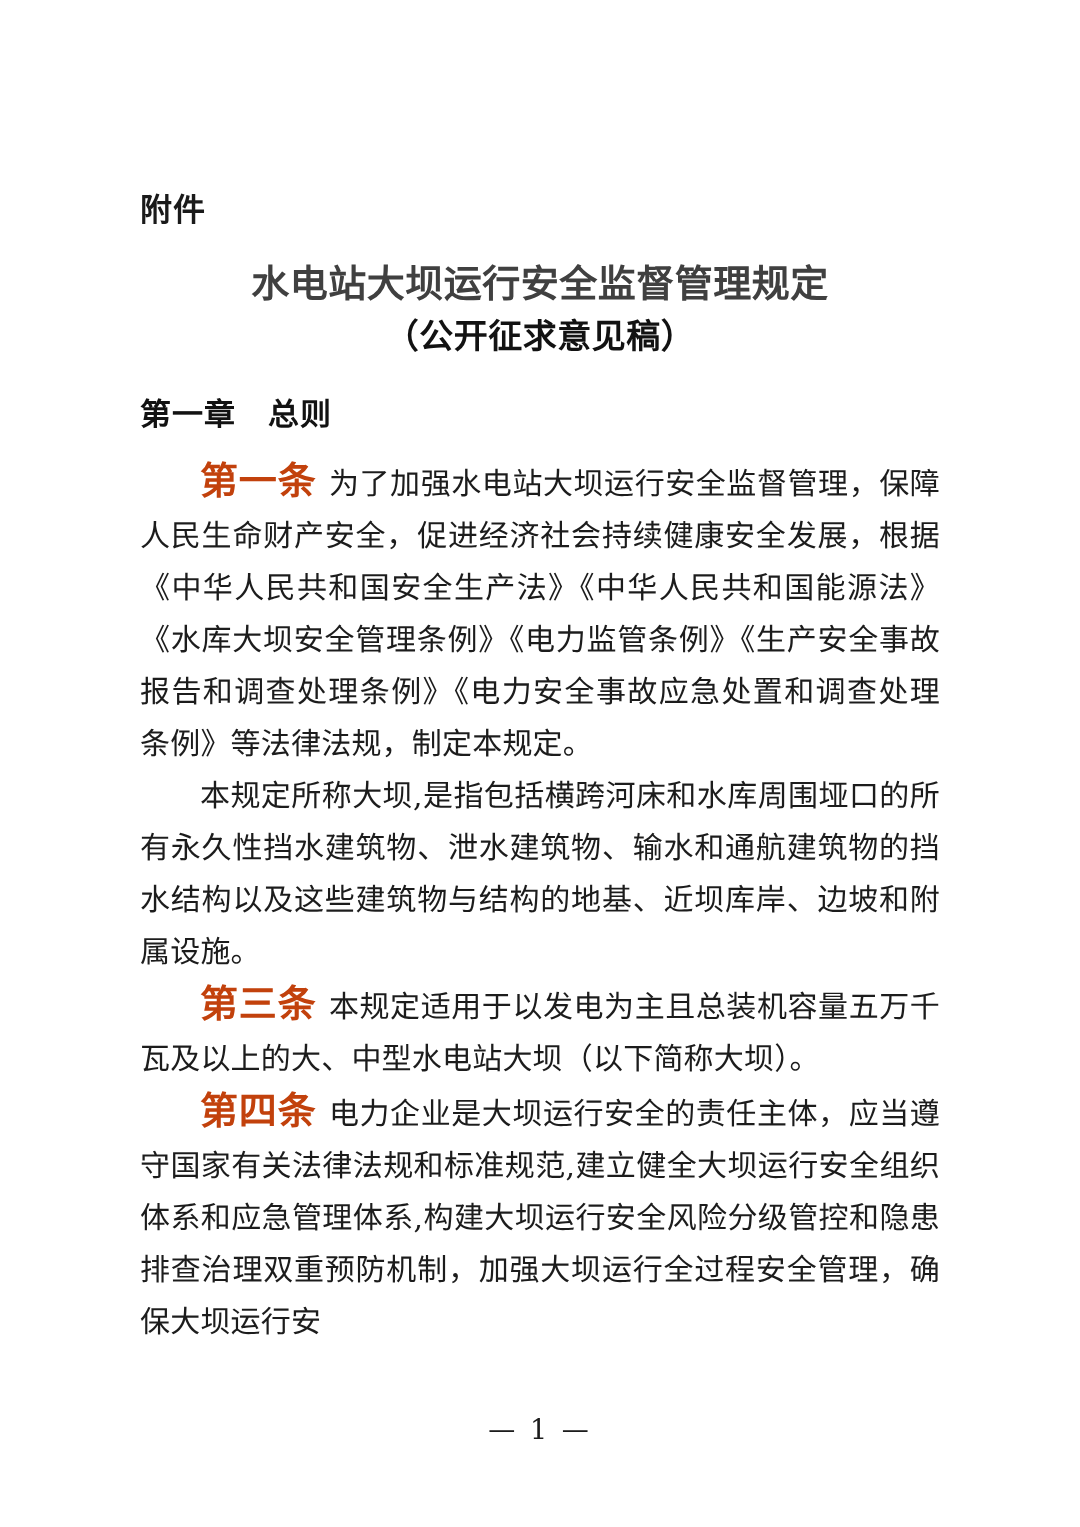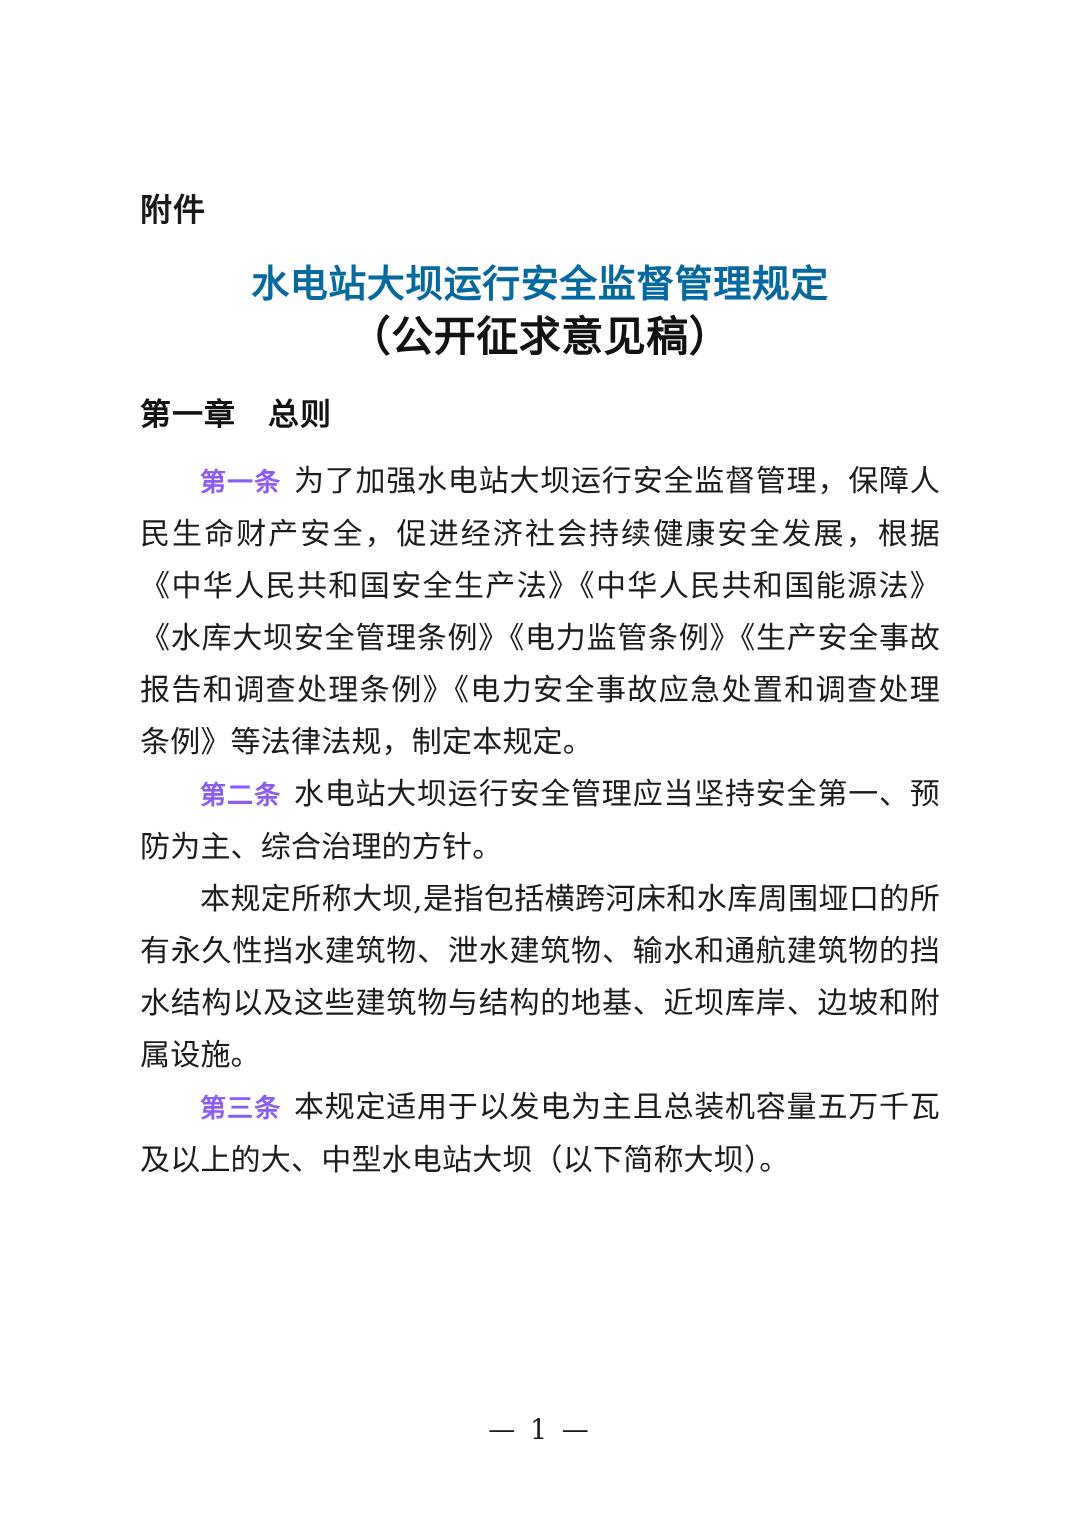--- a/index.html
+++ b/index.html
@@ -40,28 +40,28 @@
     left: 140px;
     top: 258px;
     width: 800px;
     text-align: center;
   }
   .doc-title {
     font-family: "Liberation Sans", "DejaVu Sans", sans-serif;
     font-weight: bold;
     font-size: 38px;
     line-height: 52px;
-    color: #0369a1;
+    color: #404040;
     letter-spacing: 0.5px;
     white-space: nowrap;
   }
   .doc-subtitle {
-    font-family: Liberation Sans, sans-serif;
+    font-family: Liberation Serif, serif;
     font-weight: bold;
-    font-size: 42px;
+    font-size: 34px;
     line-height: 54px;
     color: #121212;
     letter-spacing: 0.5px;
     white-space: nowrap;
   }
 
   
   .chapter-heading {
     position: absolute;
     left: 140px;
@@ -93,22 +93,22 @@
     text-align: justify;
     text-justify: inter-character;
     text-indent: 60px;
     letter-spacing: 0.2px;
     word-break: break-all;
   }
 
   p.para .art-num {
     font-family: "Liberation Sans", "DejaVu Sans", sans-serif;
     font-weight: bold;
-    font-size: 26px;
-    color: #8b5cf6;
+    font-size: 38px;
+    color: #c2410c;
     letter-spacing: 0.5px;
   }
 
   p.para .art-gap {
     display: inline-block;
     width: 12px;
   }
 
   
   .page-footer {
@@ -137,30 +137,30 @@
   </div>
 
   <div class="chapter-heading">第一章　总则</div>
 
   <div class="body-text">
 
     <p class="para">
       <span class="art-num">第一条</span><span class="art-gap"></span><span>为了加强水电站大坝运行安全监督管理，保障人民生命财产安全，促进经济社会持续健康安全发展，根据《中华人民共和国安全生产法》《中华人民共和国能源法》《水库大坝安全管理条例》《电力监管条例》《生产安全事故报告和调查处理条例》《电力安全事故应急处置和调查处理条例》等法律法规，制定本规定。</span>
     </p>
 
-    <p class="para">
-      <span class="art-num">第二条</span><span class="art-gap"></span><span>水电站大坝运行安全管理应当坚持安全第一、预防为主、综合治理的方针。</span>
-    </p>
 
     <p class="para">
       <span>本规定所称大坝,是指包括横跨河床和水库周围垭口的所有永久性挡水建筑物、泄水建筑物、输水和通航建筑物的挡水结构以及这些建筑物与结构的地基、近坝库岸、边坡和附属设施。</span>
     </p>
 
     <p class="para">
       <span class="art-num">第三条</span><span class="art-gap"></span><span>本规定适用于以发电为主且总装机容量五万千瓦及以上的大、中型水电站大坝（以下简称大坝）。</span>
     </p>
 
+    <p class="para">
+      <span class="art-num">第四条</span><span class="art-gap"></span><span>电力企业是大坝运行安全的责任主体，应当遵守国家有关法律法规和标准规范,建立健全大坝运行安全组织体系和应急管理体系,构建大坝运行安全风险分级管控和隐患排查治理双重预防机制，加强大坝运行全过程安全管理，确保大坝运行安</span>
+    </p>
 
   </div>
 
   <div class="page-footer">— 1 —</div>
 
 </div>
 
 </body></html>

